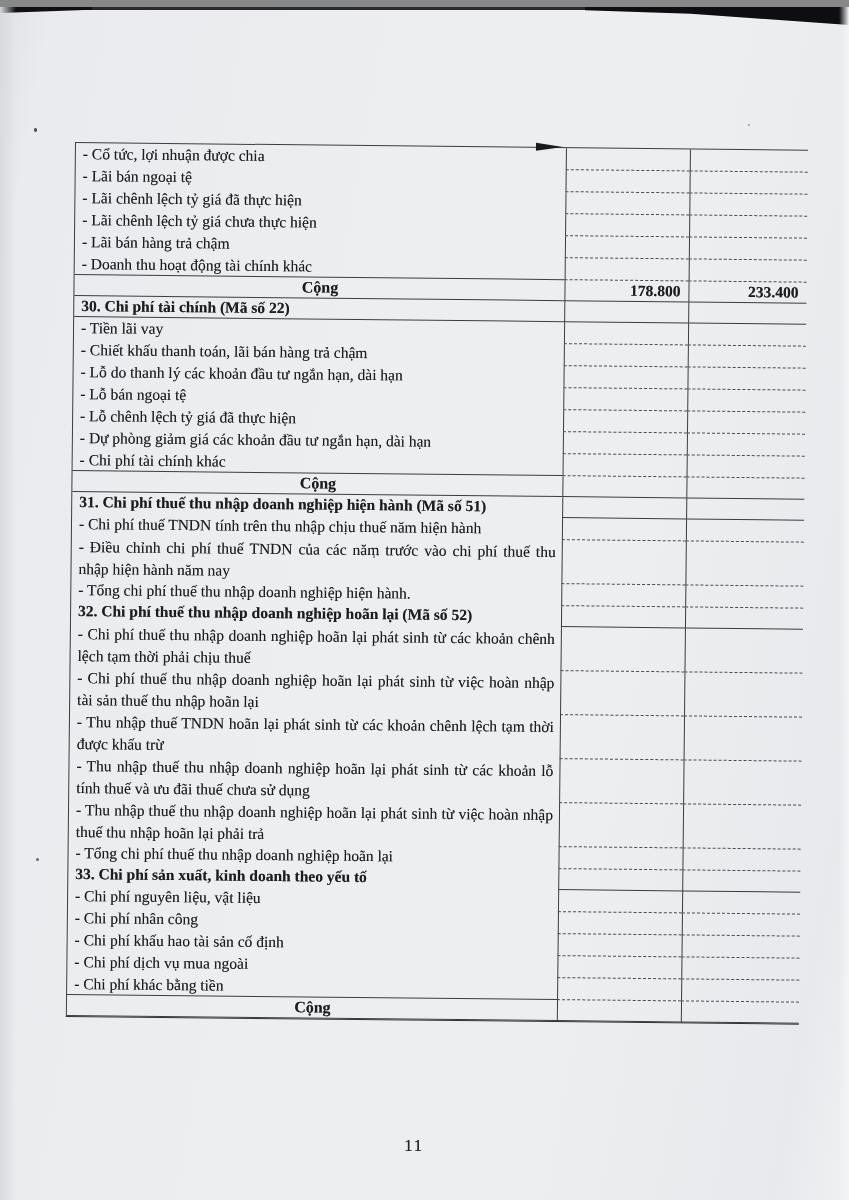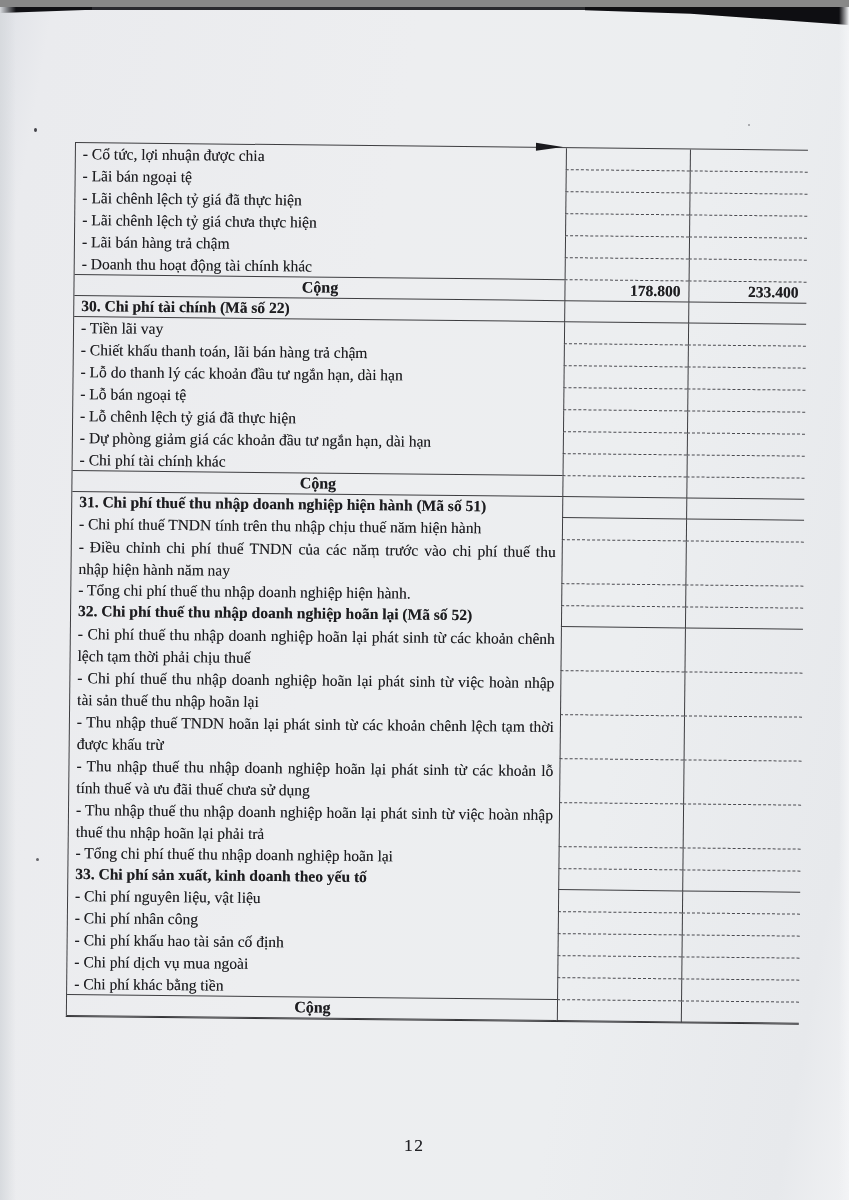--- a/index.html
+++ b/index.html
@@ -295,14 +295,14 @@
     <div class="cell v2"></div>
   </div>
 
   <div class="row t-total label-line">
     <div class="cell label">Cộng</div>
     <div class="cell v1"></div>
     <div class="cell v2"></div>
   </div>
 </div>
 
-  <div class="page-number">12</div>
+  <div class="page-number">11</div>
 </div>
 
 </body></html>

